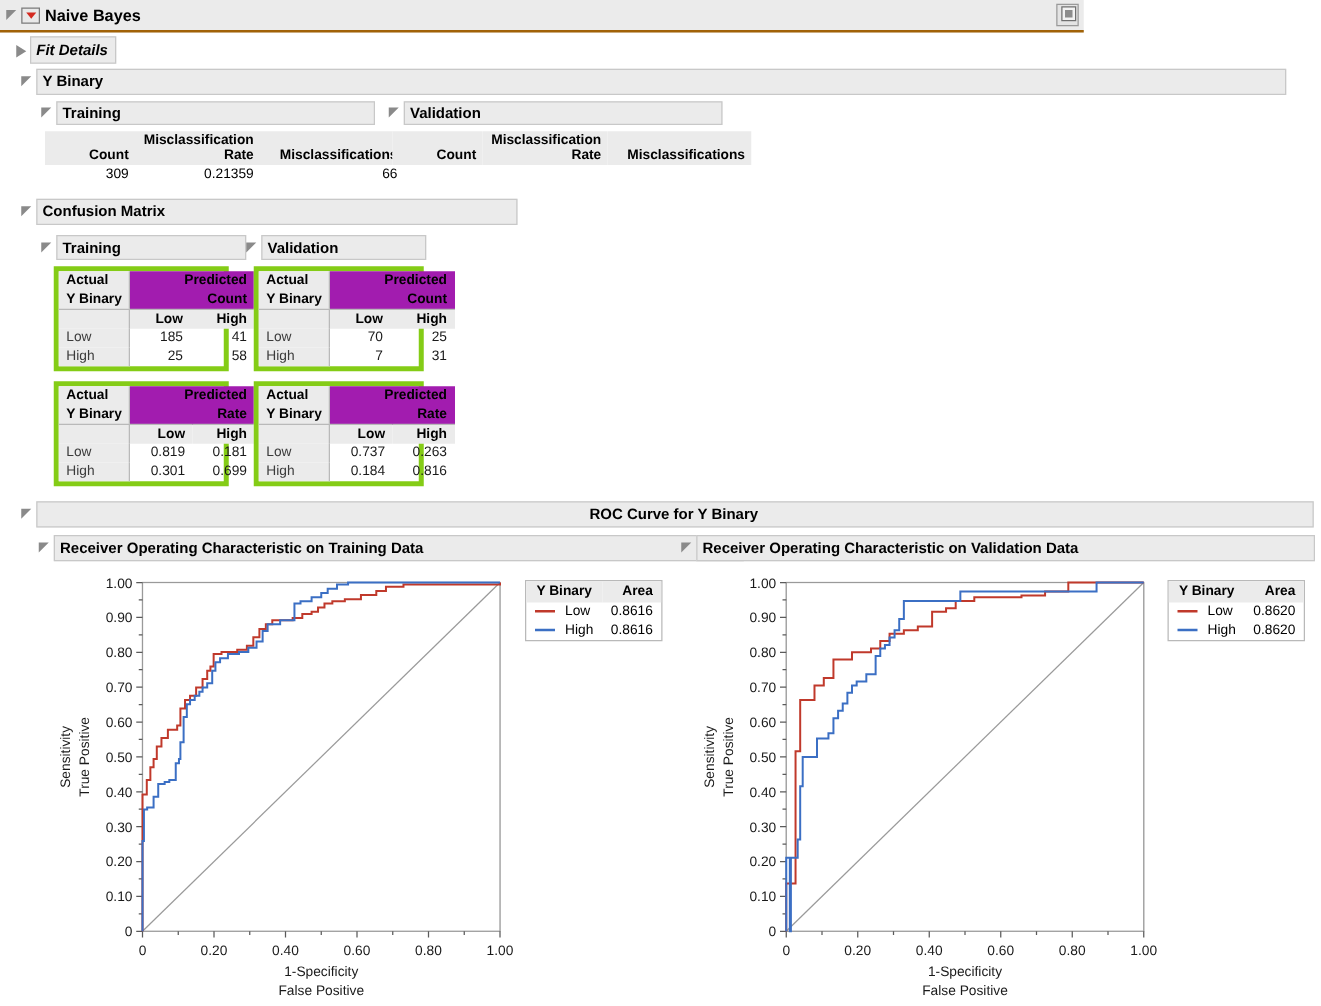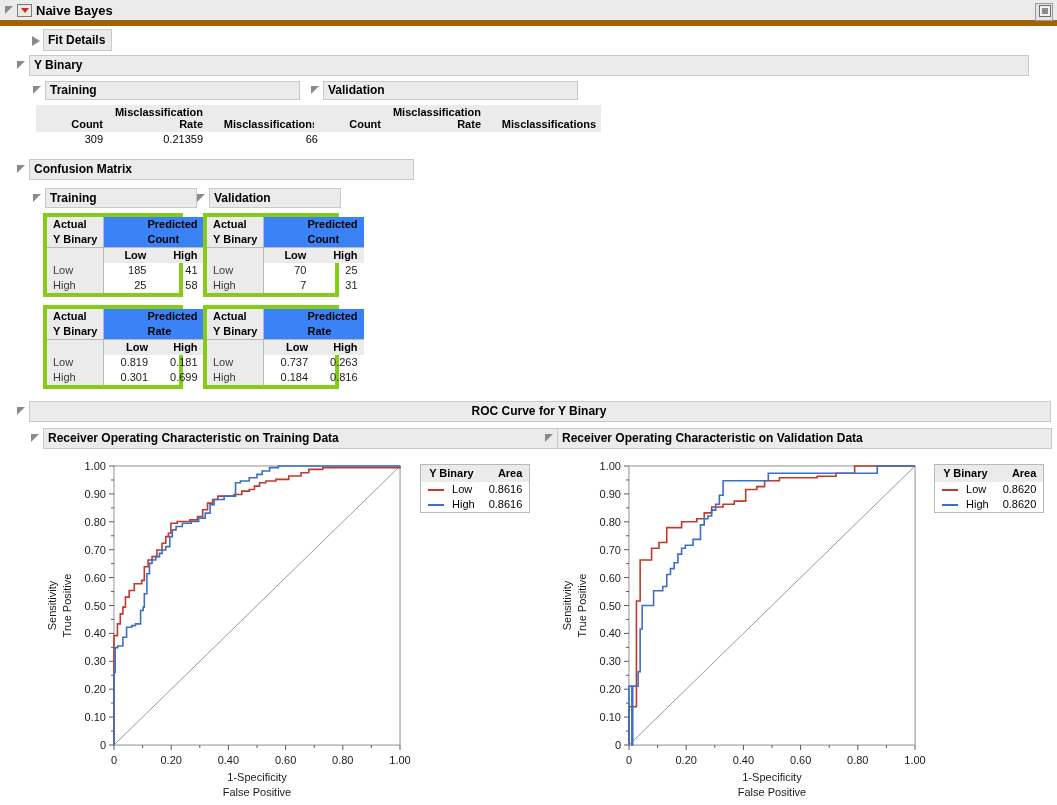--- a/index.html
+++ b/index.html
@@ -51,23 +51,23 @@
   }
   .redtri::after{
     content:"";
     width:0;height:0;
     border-left:4px solid transparent;
     border-right:4px solid transparent;
     border-top:5px solid #d42a20;
   }
   
   #titlebar{
-    position:absolute;left:0;top:0;width:1057px;height:26px;
+    position:absolute;left:0;top:0;width:867px;height:26px;
     background:#ebebeb;
-    border-bottom:6px solid #a16207;
+    border-bottom:2px solid #a16207;
     box-sizing:border-box;
     display:flex;align-items:center;
   }
   #titlebar .tri{margin-left:4px;}
   #app-title{font-size:13px;font-weight:bold;}
   #corner-icon{
     position:absolute;right:4px;top:3px;
     width:18px;height:18px;
     border:1px solid #9a9a9a;
     background:#e4e4e4;
@@ -94,21 +94,21 @@
   
   .cmbox{
     border:4px solid #84cc16;
     background:#fff;
     display:inline-block;
     box-sizing:border-box;
   }
   table.cm{border-collapse:collapse;font-size:11px;}
   table.cm td,table.cm th{padding:1px 6px 2px 6px;white-space:nowrap;}
   table.cm .lblcell{background:#ebebeb;font-weight:bold;text-align:left;}
-  table.cm .spanhdr{background:#3b82f6;font-weight:bold;text-align:left;padding-left:43px;}
+  table.cm .spanhdr{background:#a21caf;font-weight:bold;text-align:right;padding-left:43px;}
   table.cm .colhdr{background:#ebebeb;font-weight:bold;text-align:right;}
   table.cm .rowlabel{background:#ebebeb;text-align:left;color:#3b3b3b;}
   table.cm .vdivide{border-left:1px solid #b9b9b9;}
   table.cm .hdivide{border-bottom:1px solid #b9b9b9;}
   table.cm .val{text-align:right;color:#1a1a1a;margin-left:23px;}
   
   .legendbox{border:1px solid #b9b9b9;background:#fff;box-sizing:border-box;}
   table.leg{border-collapse:collapse;font-size:11px;}
   table.leg th{background:#ebebeb;font-weight:bold;padding:2px 7px 3px 7px;}
   table.leg td{padding:1px 7px 2px 7px;}
@@ -128,21 +128,21 @@
 <div id="titlebar">
   <span class="tri open"></span>
   <span class="redtri"></span>
   <span id="app-title">Naive Bayes</span>
   <div id="corner-icon">
     <div class="inner"></div>
       <div class="star"></div>
   </div>
 </div>
 
-<div style="position:absolute;left:30px;top:29px;" class="outline-row">
+<div style="position:absolute;left:11px;top:29px;font-style:italic;" class="outline-row">
   <span class="tri closed"></span>
   <div class="hdr-bar" style="height:22px;">
     <span class="hdr-title" style="font-size:12px;">Fit Details</span>
   </div>
 </div>
 
 <div style="position:absolute;left:16px;top:55px;width:1035px;" class="outline-row">
   <span class="tri open"></span>
   <div class="hdr-bar" style="height:21px;width:1000px;">
     <span class="hdr-title" style="font-size:12px;">Y Binary</span>

